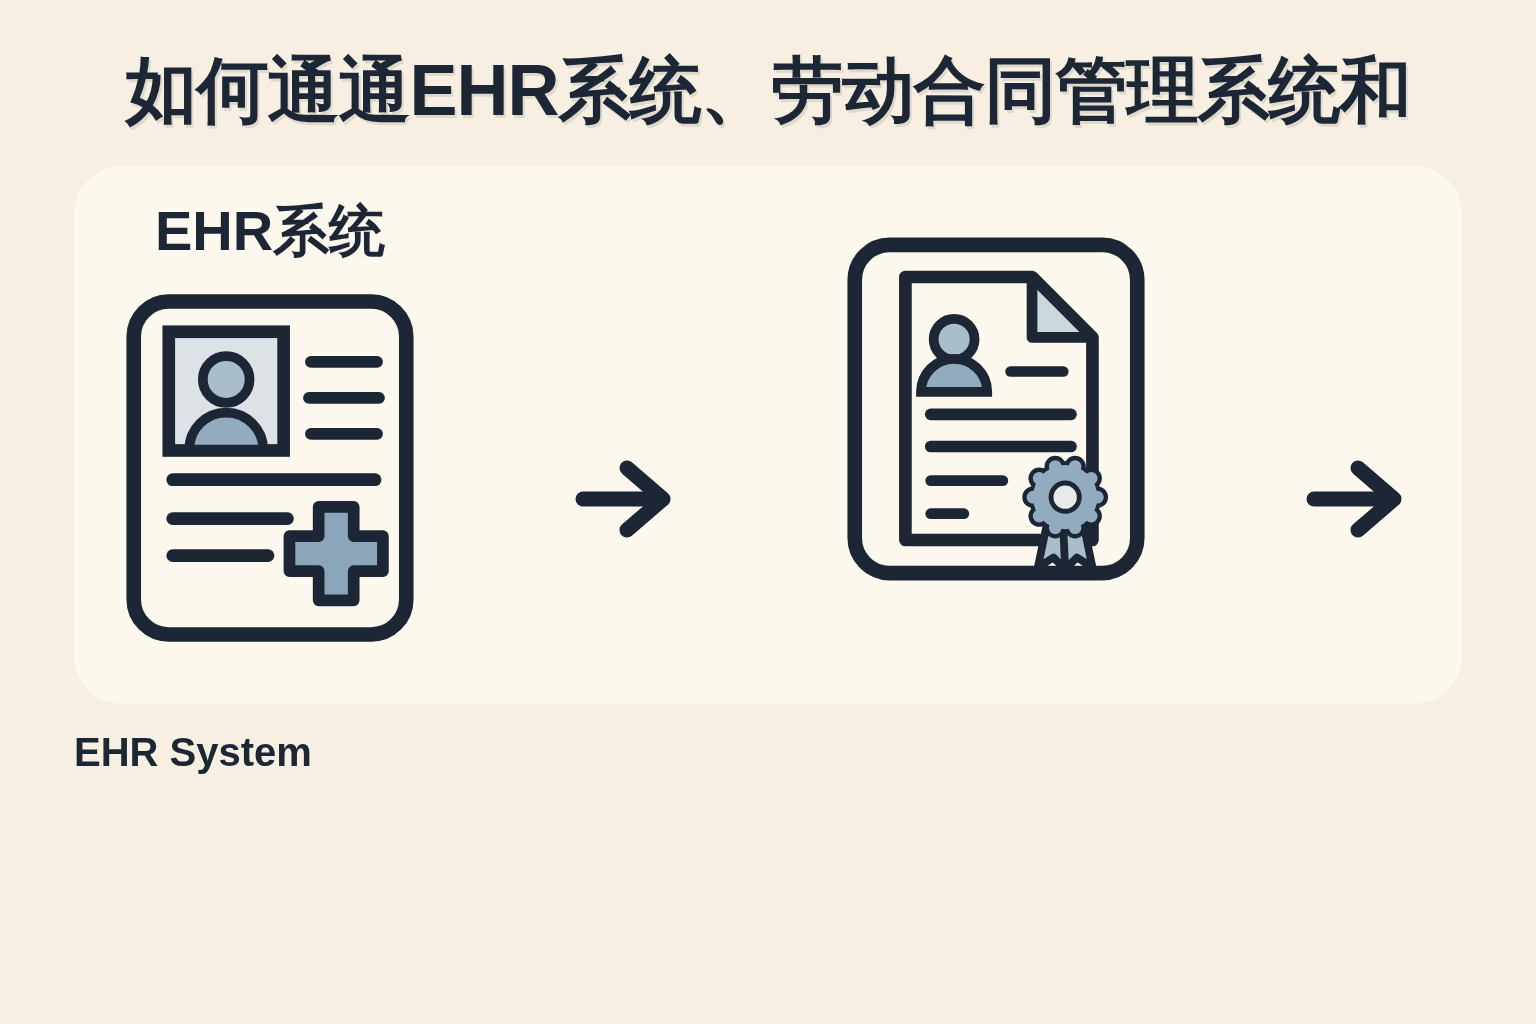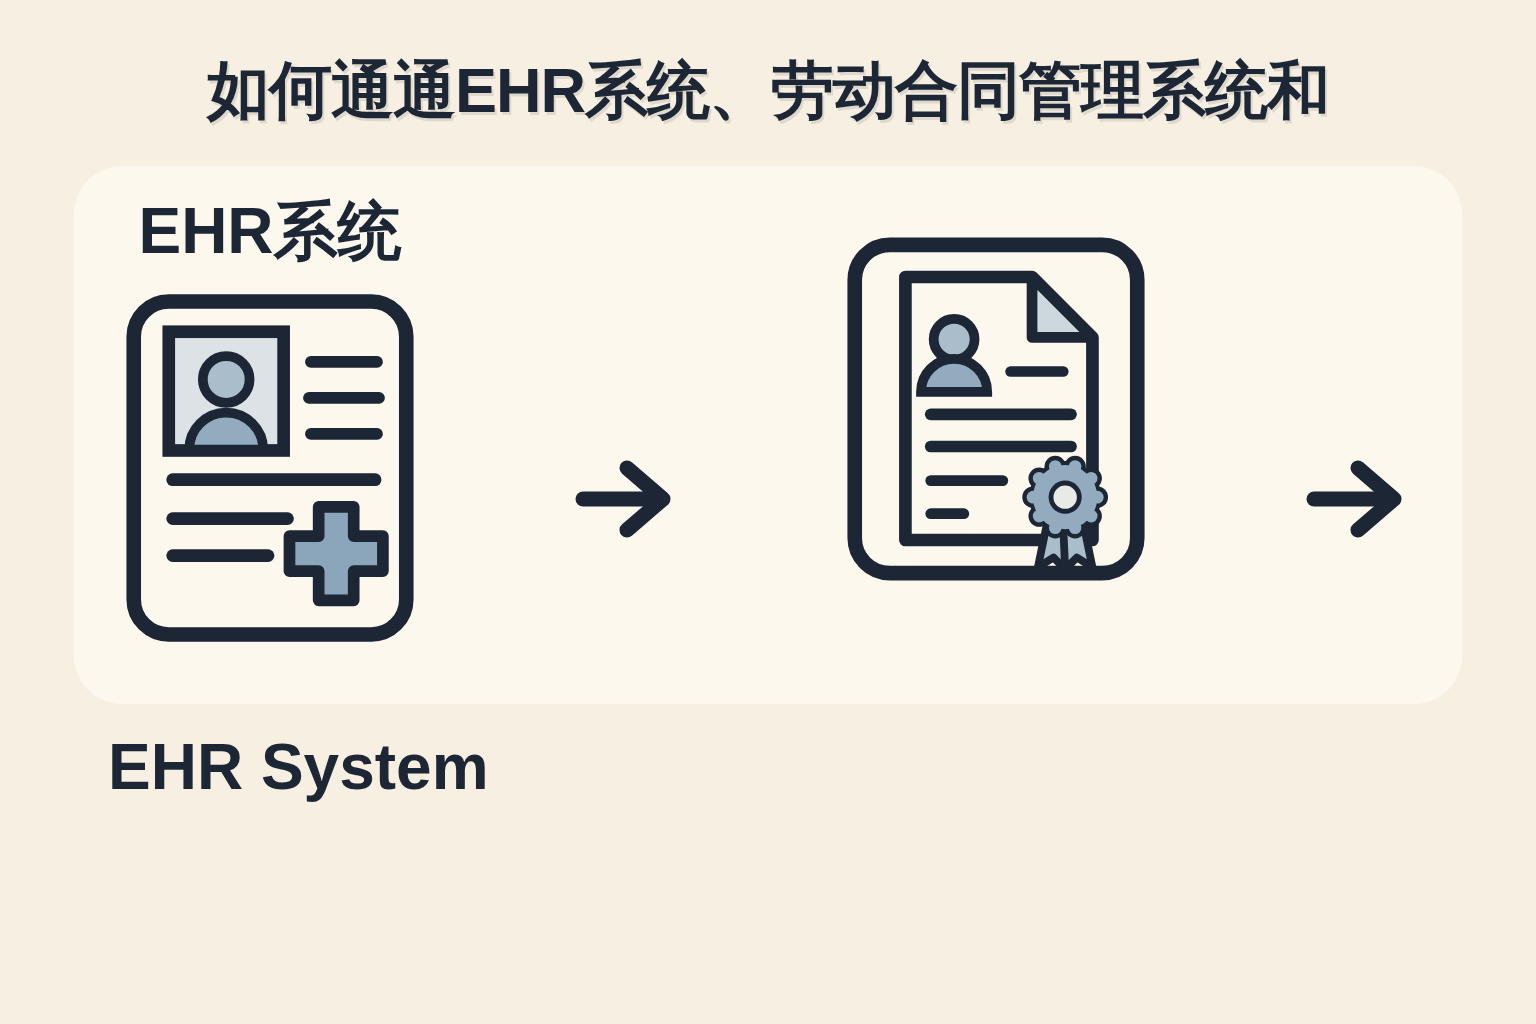--- a/index.html
+++ b/index.html
@@ -19,21 +19,21 @@
   html,body{width:1536px;height:1024px;overflow:hidden;}
   body{
     background:var(--background);
     font-family:"Liberation Sans", sans-serif;
     color:var(--ink);
   }
   .title-block{
     margin-top:42px;
     text-align:center;
     font-weight:bold;
-    font-size:63px;
+    font-size:72px;
     line-height:96px;
     letter-spacing:-1px;
     color:var(--ink);
     text-shadow:2px 3px 0 rgba(60,60,60,0.12);
   }
   .flow-panel{
     width:1388px;
     height:538px;
     margin:28px auto 0 auto;
     background:var(--panel);
@@ -42,37 +42,37 @@
     align-items:flex-start;
     justify-content:space-between;
     padding:36px 46px 0 50px;
   }
   .flow-column{
     display:flex;
     flex-direction:column;
     align-items:center;
   }
   .col-label{
-    font-size:64px;
+    font-size:56px;
     font-weight:bold;
     line-height:58px;
     white-space:nowrap;
     color:var(--ink);
   }
   .icon-wrap{display:block;}
   .col-1 .icon-wrap{margin-top:30px;}
   .col-2 .icon-wrap{margin-top:32px;}
   .col-3 .icon-wrap{margin-top:12px;}
   .flow-arrow{
     margin-top:252px;
     flex:0 0 auto;
   }
   .footer-caption{
-    margin:26px 0 0 108px;
-    font-size:64px;
+    margin:26px 0 0 74px;
+    font-size:40px;
     font-weight:600;
     color:var(--ink);
     letter-spacing:0px;
   }
 </style>
 </head>
 <body>
 
 <div class="title-block">
   <div>如何通通EHR系统、劳动合同管理系统和</div>

